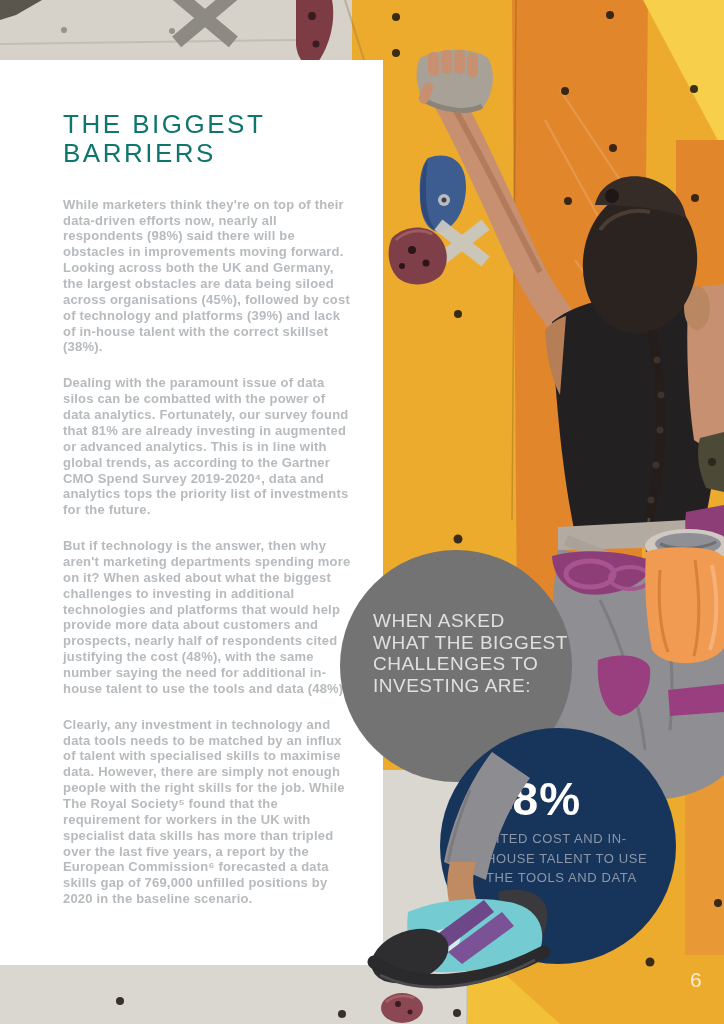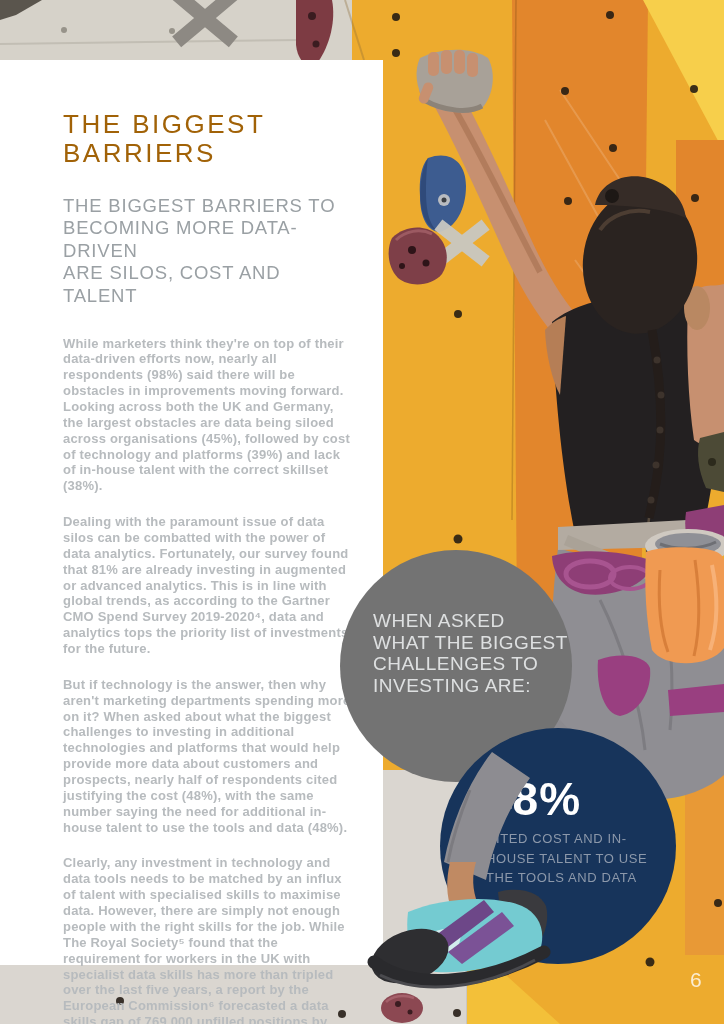--- a/index.html
+++ b/index.html
@@ -9,21 +9,21 @@
   }
   .photo-svg{position:absolute;left:0;top:0;z-index:1;}
   .foot-svg{position:absolute;left:0;top:0;z-index:5;pointer-events:none;}
 
   .white-box{
     position:absolute;left:0;top:60px;width:383px;height:905px;
     background:#ffffff;z-index:2;box-sizing:border-box;
     padding:50px 38px 0 63px;
   }
   .article-title{
-    margin:0;font-size:26px;font-weight:300;color:#a16207;
+    margin:0;font-size:26px;font-weight:300;color:#0f766e;
     letter-spacing:2.5px;line-height:1.13;white-space:pre-line;
   }
   .article-subtitle{
     margin:26px 0 0 0;font-size:18.5px;font-weight:300;color:#9aa0a4;
     letter-spacing:0.8px;line-height:1.22;white-space:pre-line;
   }
   .article-body{margin-top:28px;width:289px;}
   .article-body p{
     margin:0 0 20px 0;font-size:13px;font-weight:700;color:#b7bbbe;
     line-height:1.22;letter-spacing:0.2px;
@@ -201,23 +201,20 @@
         <path d="M646,552 C660,545 716,545 722,556 L724,560 L724,648 C710,668 664,668 652,650 C646,620 644,585 646,552 Z" fill="#f09a52"></path>
         <path d="M660,570 C658,600 660,630 668,652 M695,560 C700,595 700,630 694,656" stroke="#d87f3a" stroke-width="3" fill="none"></path>
         <path d="M712,565 C718,595 718,625 710,650" stroke="#f7b177" stroke-width="4" fill="none"></path>
       </g>
     </g>
   </svg>
 
   <section class="white-box">
     <h1 class="article-title">THE BIGGEST
 BARRIERS</h1>
-    <h2 class="article-subtitle">THE BIGGEST BARRIERS TO
-BECOMING MORE DATA-DRIVEN
-ARE SILOS, COST AND TALENT</h2>
     <div class="article-body">
       <p>While marketers think they're on top of their data-driven efforts now, nearly all respondents (98%) said there will be obstacles in improvements moving forward. Looking across both the UK and Germany, the largest obstacles are data being siloed across organisations (45%), followed by cost of technology and platforms (39%) and lack of in-house talent with the correct skillset (38%).</p>
       <p>Dealing with the paramount issue of data silos can be combatted with the power of data analytics. Fortunately, our survey found that 81% are already investing in augmented or advanced analytics. This is in line with global trends, as according to the Gartner CMO Spend Survey 2019-2020⁴, data and analytics tops the priority list of investments for the future.</p>
       <p>But if technology is the answer, then why aren't marketing departments spending more on it? When asked about what the biggest challenges to investing in additional technologies and platforms that would help provide more data about customers and prospects, nearly half of respondents cited justifying the cost (48%), with the same number saying the need for additional in-house talent to use the tools and data (48%).</p>
       <p>Clearly, any investment in technology and data tools needs to be matched by an influx of talent with specialised skills to maximise data. However, there are simply not enough people with the right skills for the job. While The Royal Society⁵ found that the requirement for workers in the UK with specialist data skills has more than tripled over the last five years, a report by the European Commission⁶ forecasted a data skills gap of 769,000 unfilled positions by 2020 in the baseline scenario.</p>
     </div>
   </section>
 
   <div class="gray-circle">
     <div class="question">WHEN ASKED

